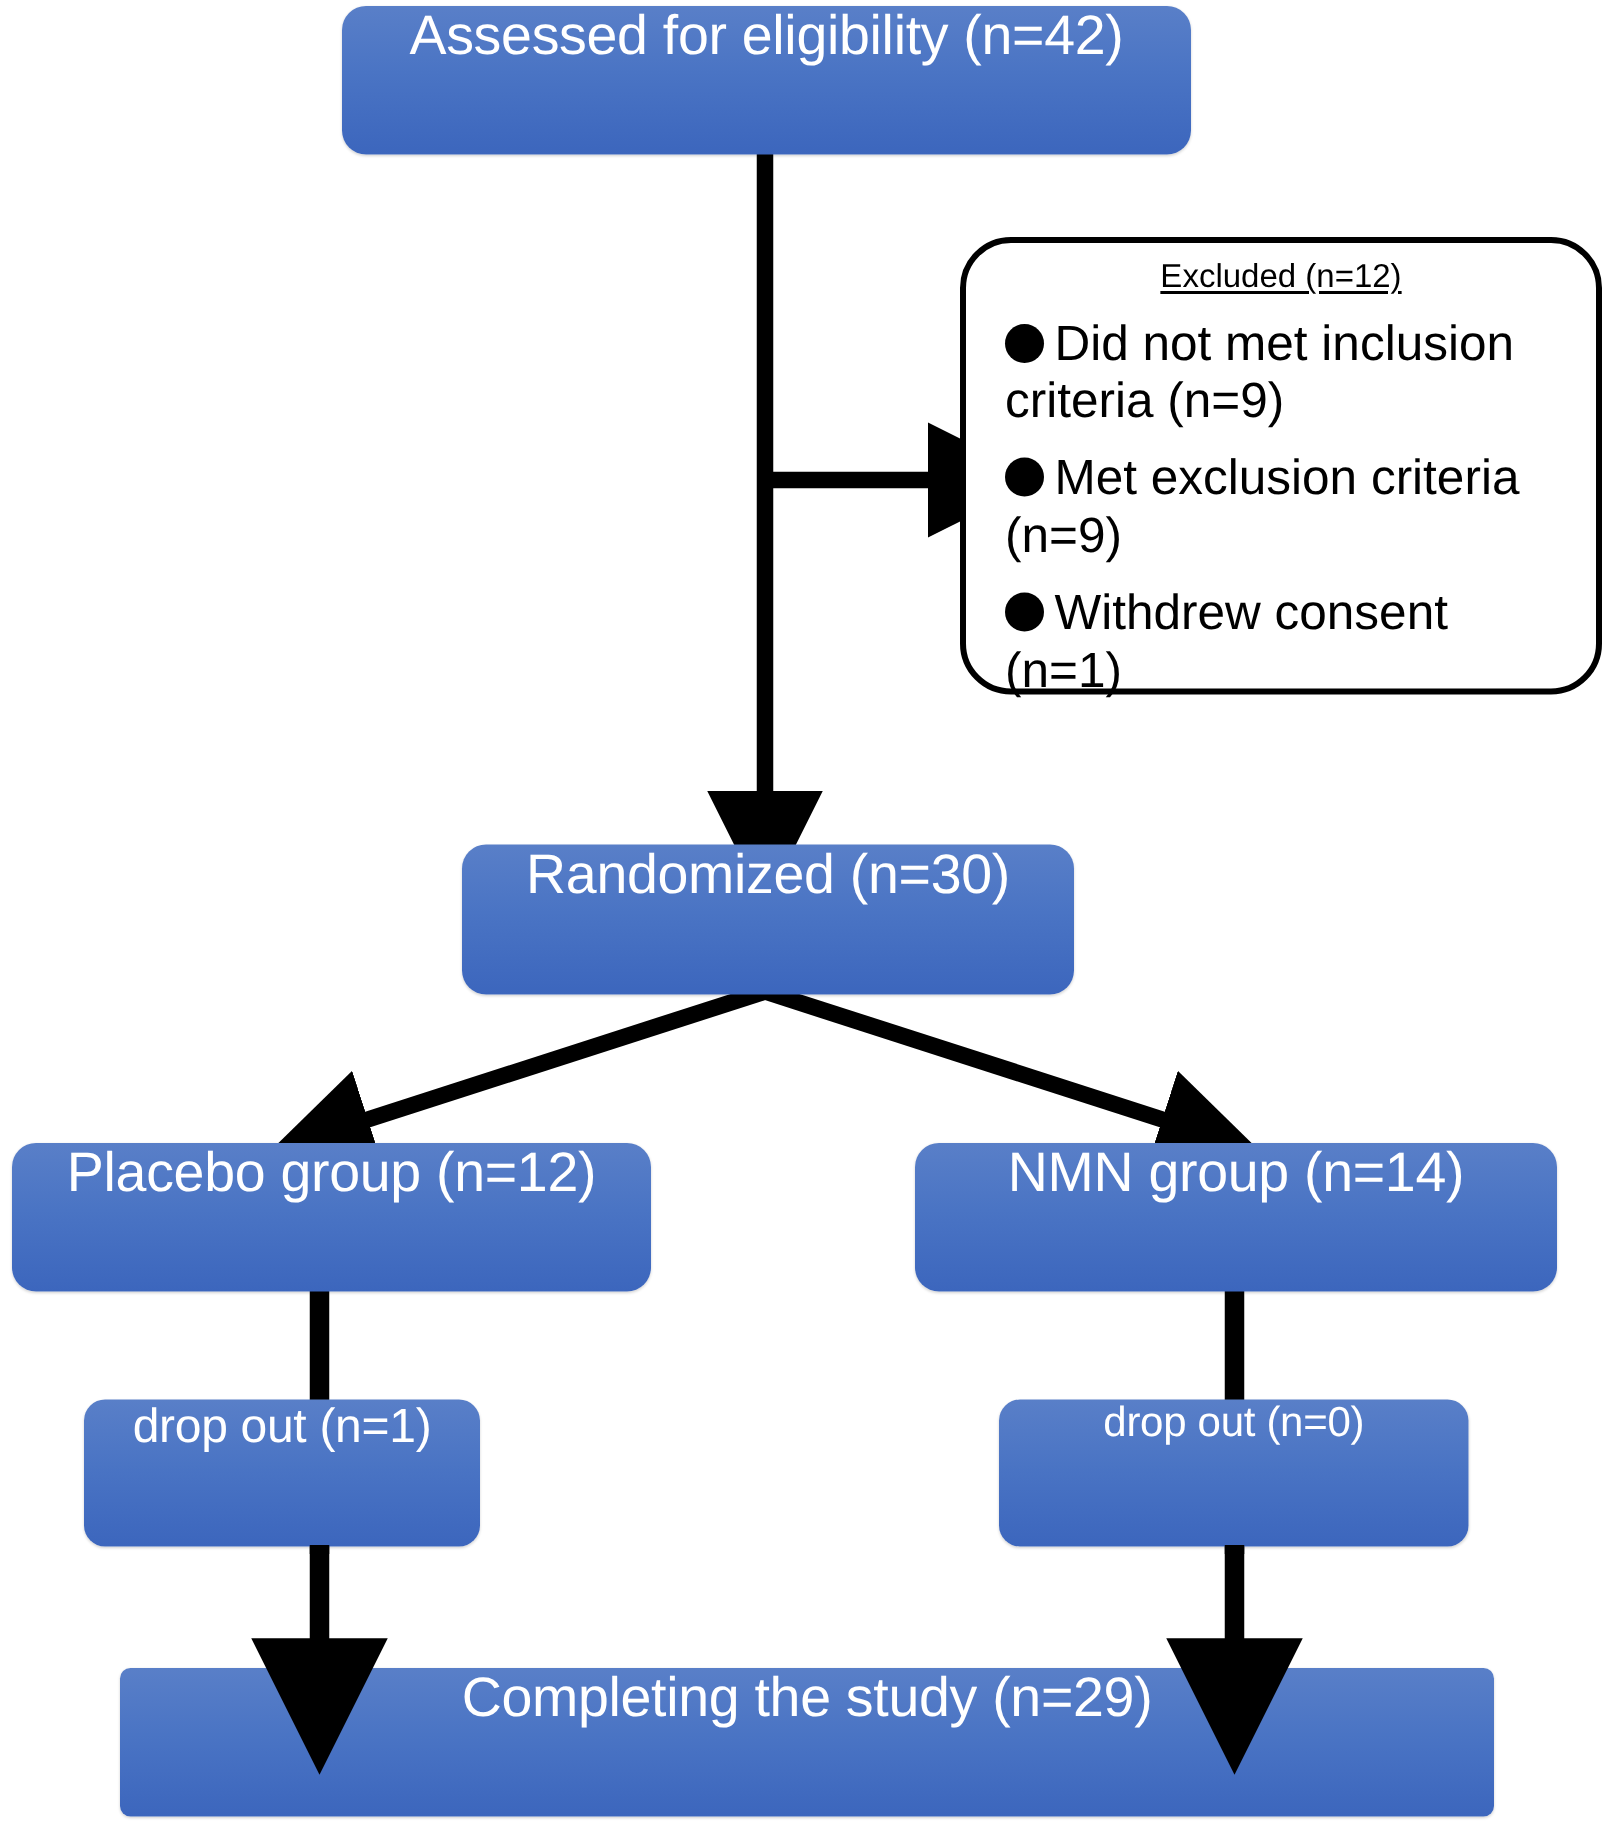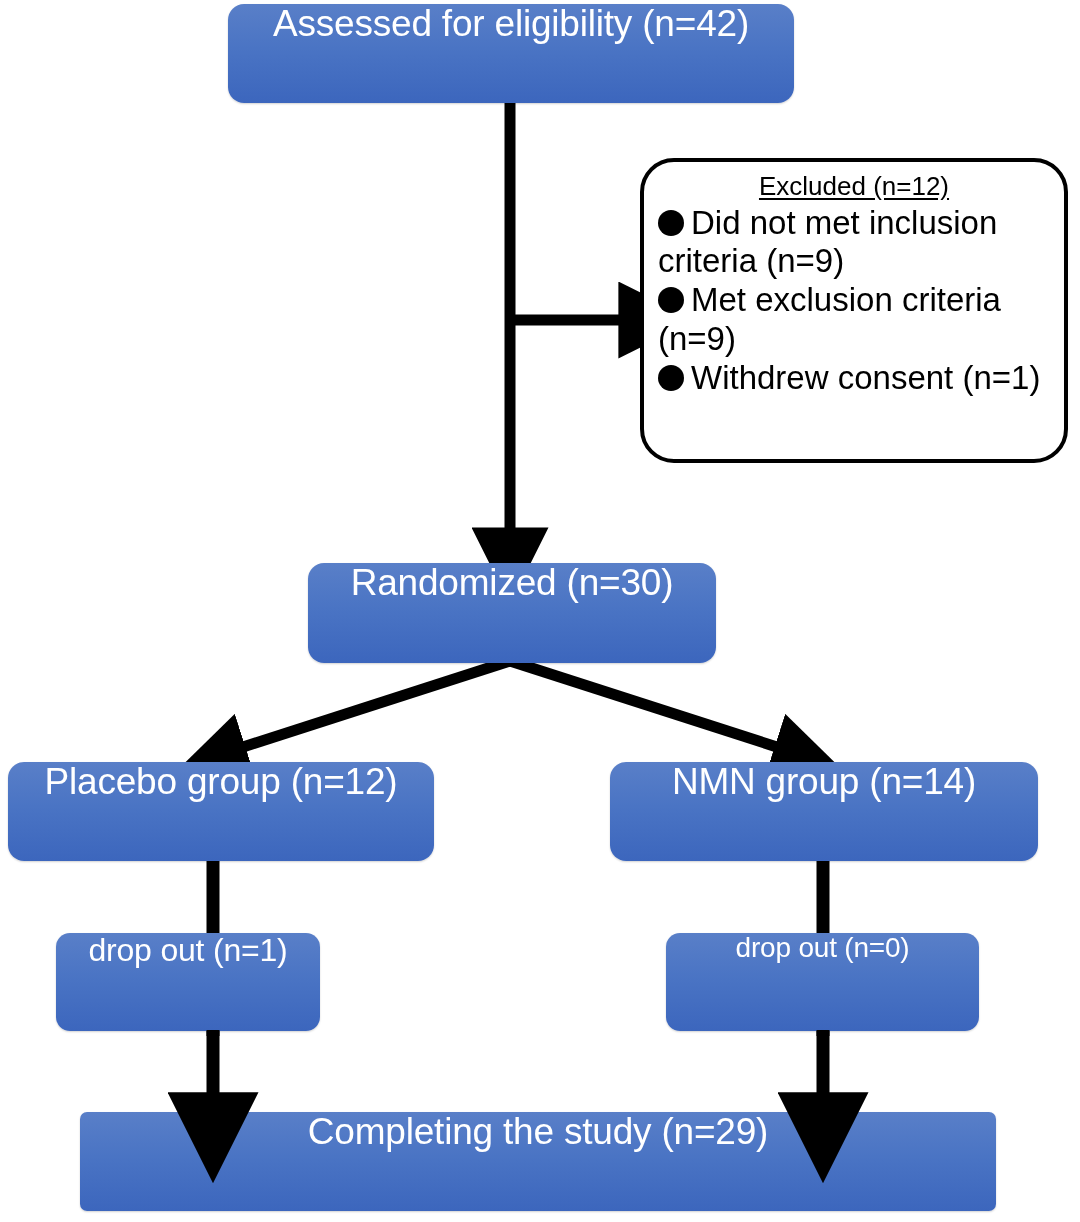--- a/index.html
+++ b/index.html
@@ -58,32 +58,32 @@
     background: #ffffff;
     border: 4px solid #000000;
     border-radius: 34px;
     z-index: 6;
     padding: 8px 14px 6px 14px;
     color: #000000;
   }
   #excluded-title {
     display: block;
     text-align: center;
-    font-size: 26px;
+    font-size: 22px;
     text-decoration: underline;
     text-underline-offset: 3px;
     line-height: 1.25;
     margin-bottom: 1px;
   }
   .excluded-item {
     display: block;
     font-size: 33px;
     line-height: 1.18;
     text-indent: 0;
-    margin: 0;
+    margin: 12px;
   }
   .bullet-glyph {
     display: inline-block;
     width: 26px;
     height: 26px;
     border-radius: 50%;
     background: #000000;
     vertical-align: -2px;
     margin-right: 7px;
   }

